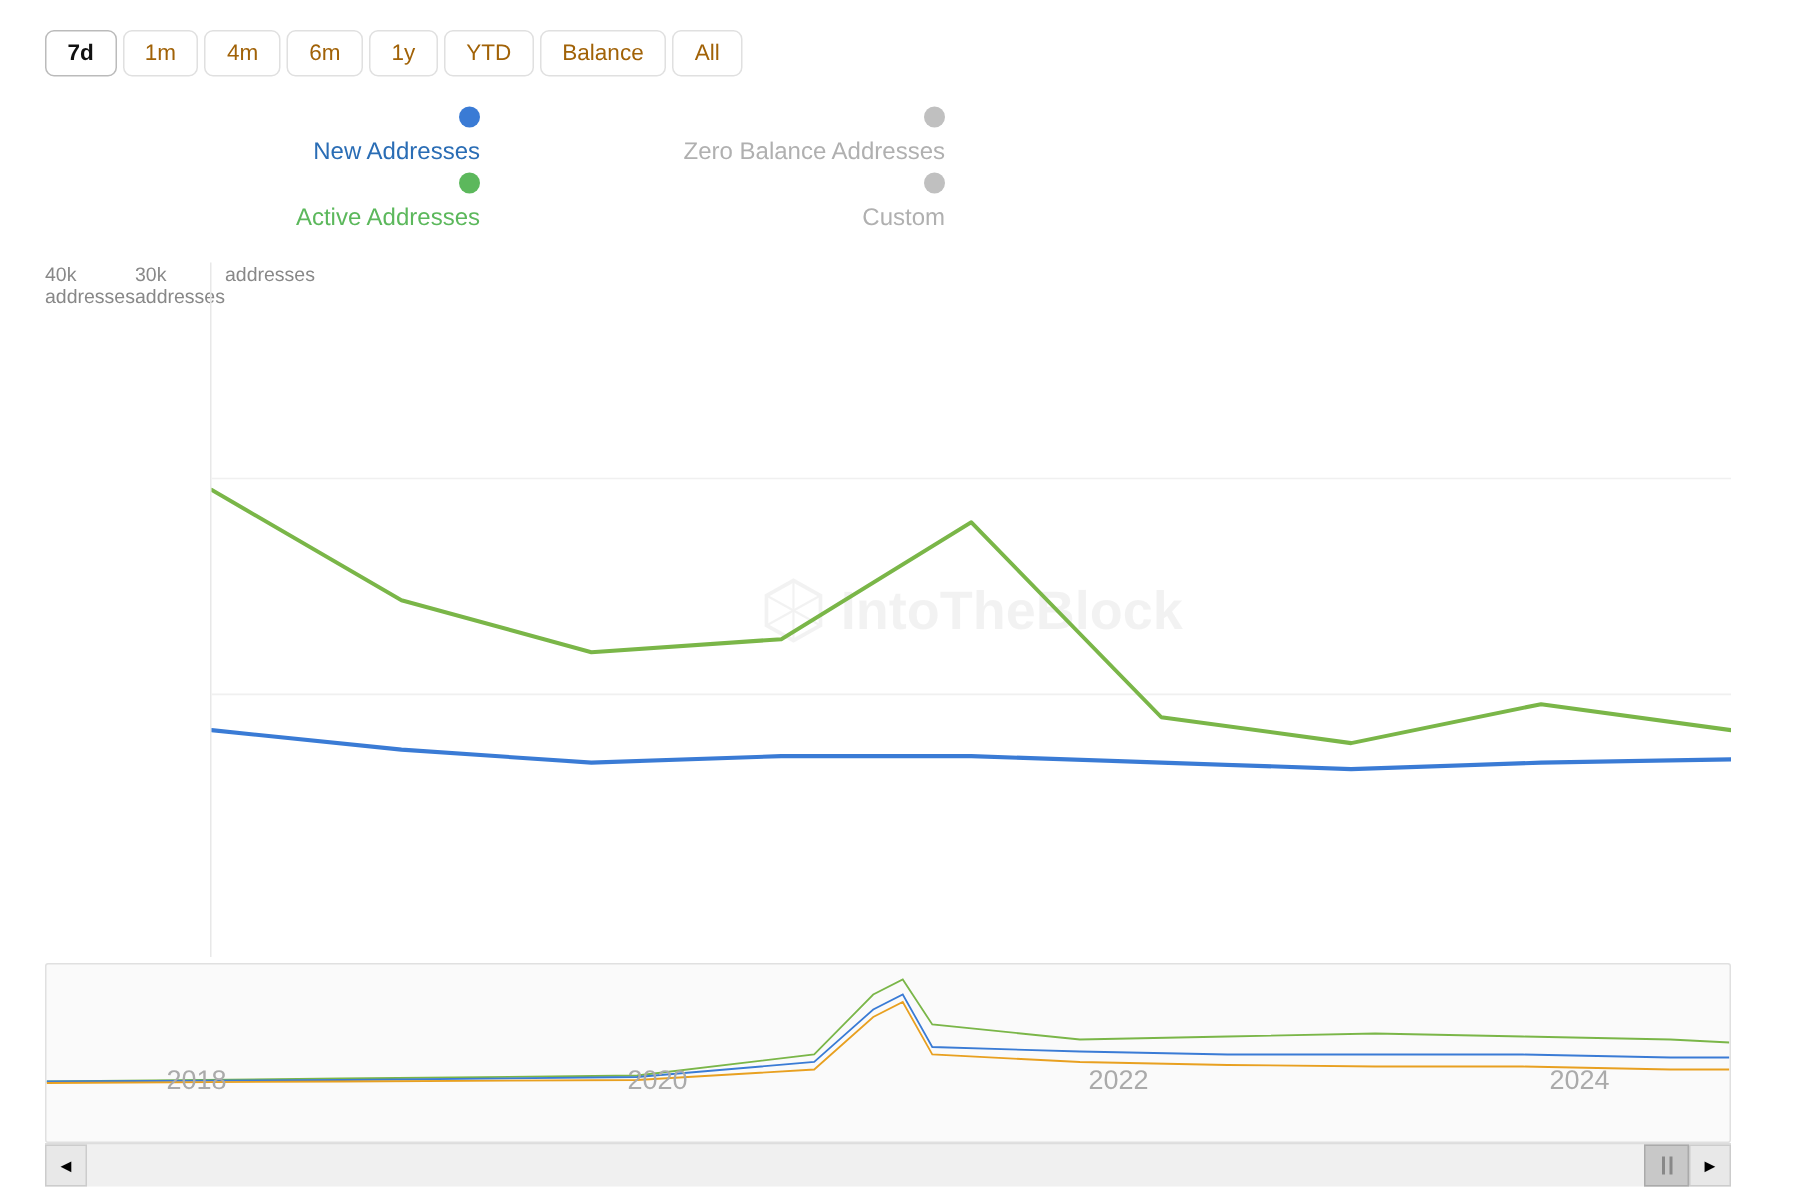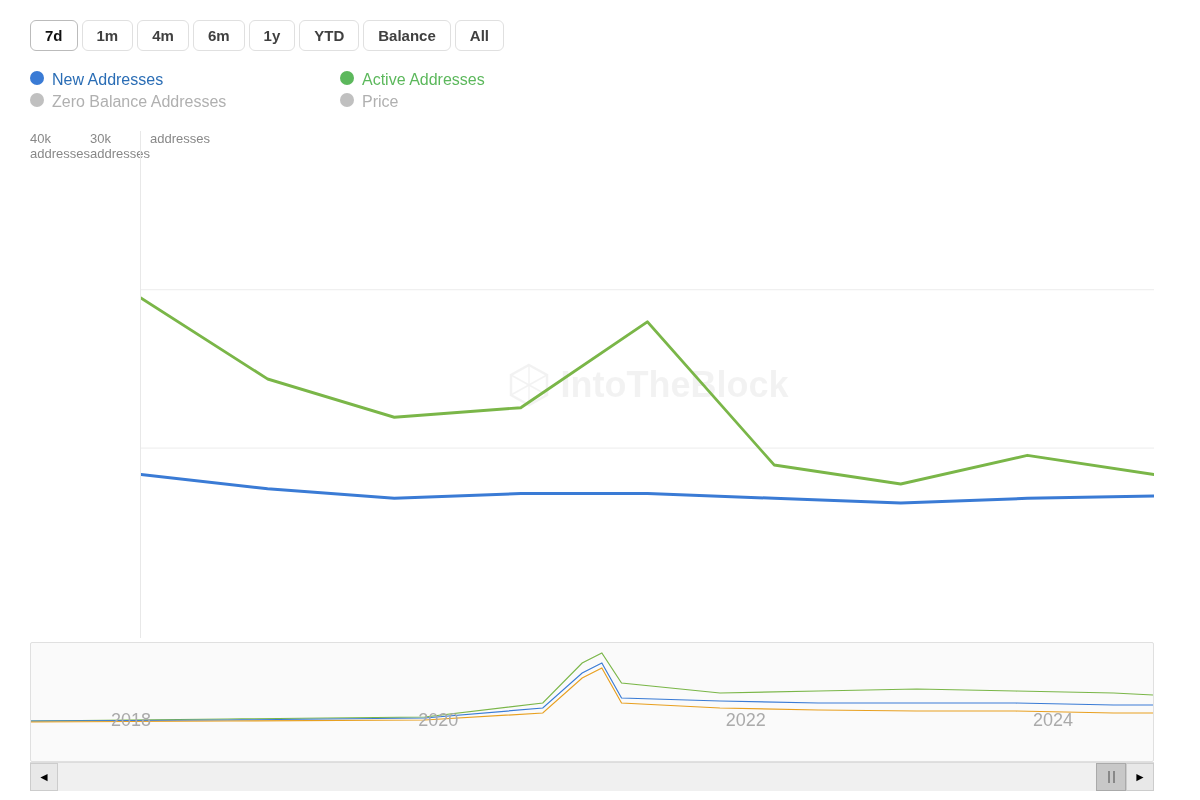--- a/index.html
+++ b/index.html
@@ -28,45 +28,46 @@
       margin-bottom: 20px;
     }
 
     .time-btn {
       padding: 6px 14px;
       border: 1px solid #e0e0e0;
       border-radius: 6px;
       background: white;
       cursor: pointer;
       font-size: 15px;
-      color: #404040;
-      font-weight: 700;
+      color: #a16207;
+      font-weight: 400;
     }
 
     .time-btn.active {
       font-weight: 700;
       color: #111;
       border-color: #bbb;
       background: white;
     }
 
     
     .legend {
       display: grid;
       grid-template-columns: 1fr 1fr;
       gap: 4px 20px;
       margin-bottom: 20px;
       max-width: 600px;
     }
 
     .legend-item {
       display: flex;
-      align-items: flex-start;
+      align-items: flex-end;
       gap: 8px;
       cursor: pointer;
+      flex-direction: column;
     }
 
     .legend-dot {
       width: 14px;
       height: 14px;
       border-radius: 50%;
       flex-shrink: 0;
     }
 
     .legend-label {
@@ -245,30 +246,30 @@
       <button class="time-btn">Balance</button>
       <button class="time-btn">All</button>
     </div>
 
   <div class="legend">
   <div class="legend-item">
         <div class="legend-dot" style="background-color: rgb(58, 123, 213);"></div>
         <span class="legend-label active-text">New Addresses</span>
       </div>
       <div class="legend-item">
+        <div class="legend-dot" style="background-color: rgb(192, 192, 192);"></div>
+        <span class="legend-label gray-text">Zero Balance Addresses</span>
+      </div>
+      <div class="legend-item">
         <div class="legend-dot" style="background-color: rgb(92, 184, 92);"></div>
         <span class="legend-label green-text">Active Addresses</span>
       </div>
       <div class="legend-item">
         <div class="legend-dot" style="background-color: rgb(192, 192, 192);"></div>
-        <span class="legend-label gray-text">Zero Balance Addresses</span>
-      </div>
-      <div class="legend-item">
-        <div class="legend-dot" style="background-color: rgb(192, 192, 192);"></div>
-        <span class="legend-label gray-text">Price</span>
+        <span class="legend-label gray-text">Custom</span>
       </div>
     </div>
 
   <div class="chart-section">
     <div class="main-chart-wrapper">
 
       <div class="y-axis-labels">
         <span class="y-label">40k addresses</span>
         <span class="y-label">30k addresses</span>
         <span class="y-label">addresses</span>

